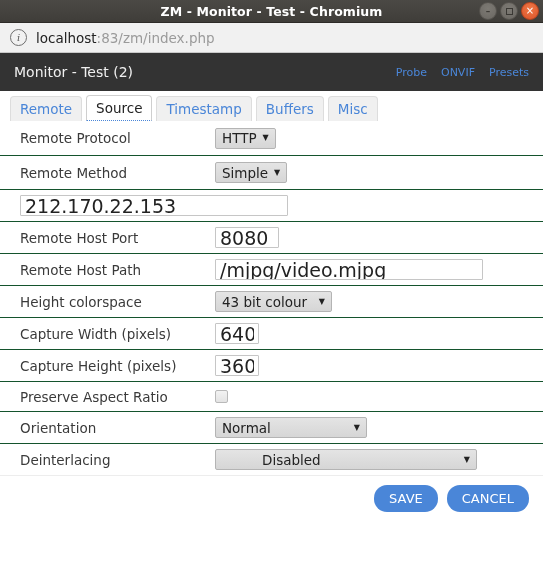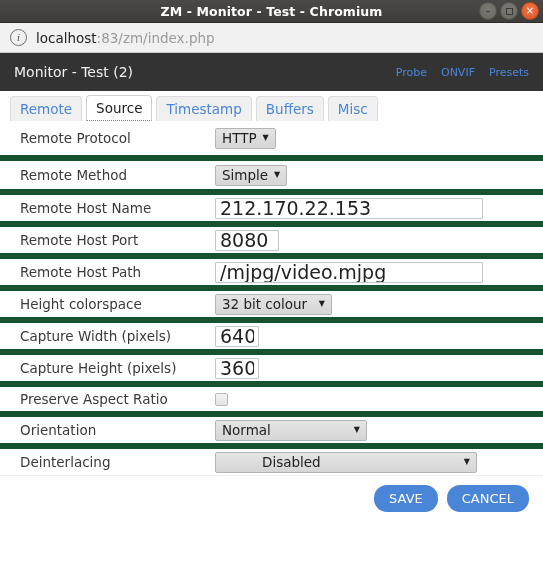--- a/index.html
+++ b/index.html
@@ -175,21 +175,21 @@
     border-bottom: 1px dotted #4a86d8;
   }
 
   
   .form-wrap {
     padding: 0;
   }
   .form-row {
     display: flex;
     align-items: center;
-    border-top: 6px solid #14532d;
+    border-top: 1px solid #14532d;
     box-sizing: border-box;
     padding-left: 20px;
   }
   .form-row:first-child { border-top: none; }
   .row-label {
     width: 195px;
     flex: 0 0 195px;
     font-size: 13.5px;
     color: #3a3a3a;
     white-space: nowrap;
@@ -338,21 +338,20 @@
     <div class="row-label">Remote Method</div>
     <div class="row-field">
       <span class="sel w-small">
         <span class="sel-label">Simple</span>
         <span class="arrow">▼</span>
       </span>
     </div>
   </div>
 
   <div class="form-row" style="height:32px">
-    <div class="row-label">Remote Host Name</div>
     <div class="row-field">
       <input class="txt w-host" type="text" value="212.170.22.153" style="">
     </div>
   </div>
 
   <div class="form-row" style="height:32px">
     <div class="row-label">Remote Host Port</div>
     <div class="row-field">
       <input class="txt w-port" type="text" value="8080" style="">
     </div>
@@ -362,21 +361,21 @@
     <div class="row-label">Remote Host Path</div>
     <div class="row-field">
       <input class="txt w-path" type="text" value="/mjpg/video.mjpg" style="">
     </div>
   </div>
 
   <div class="form-row" style="height:32px">
     <div class="row-label">Height colorspace</div>
     <div class="row-field">
       <span class="sel w-med">
-        <span class="sel-label">32 bit colour</span>
+        <span class="sel-label">43 bit colour</span>
         <span class="arrow">▼</span>
       </span>
     </div>
   </div>
 
   <div class="form-row" style="height:32px">
     <div class="row-label">Capture Width (pixels)</div>
     <div class="row-field">
       <input class="txt w-num" type="text" value="640" style="">
     </div>

